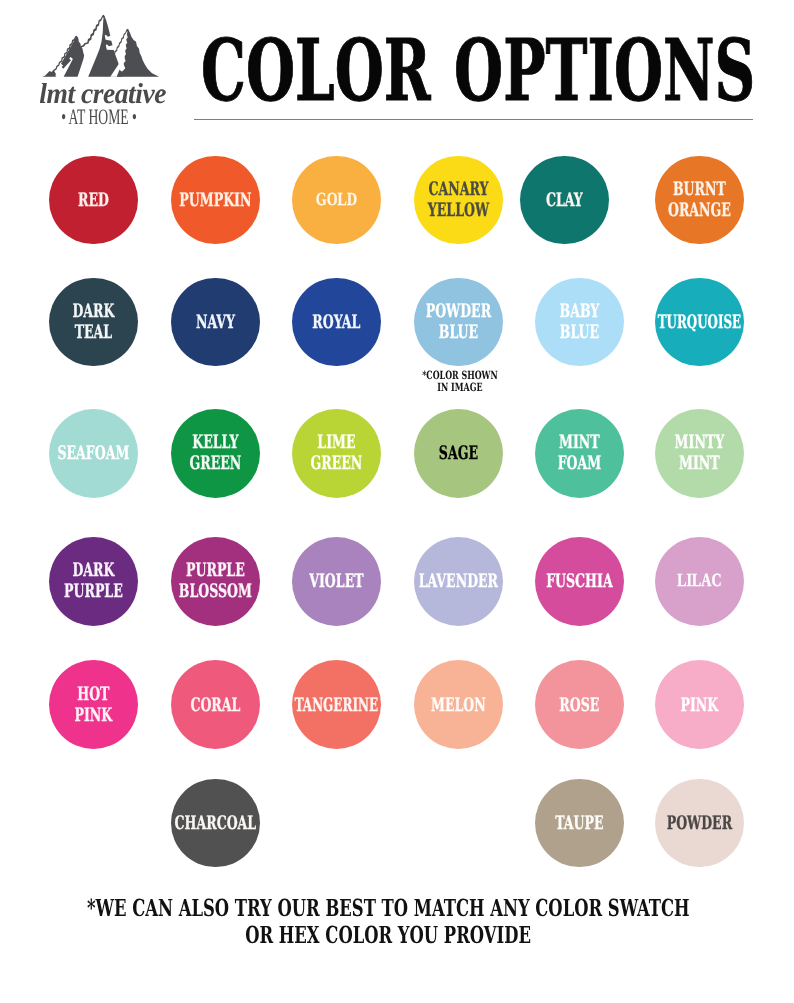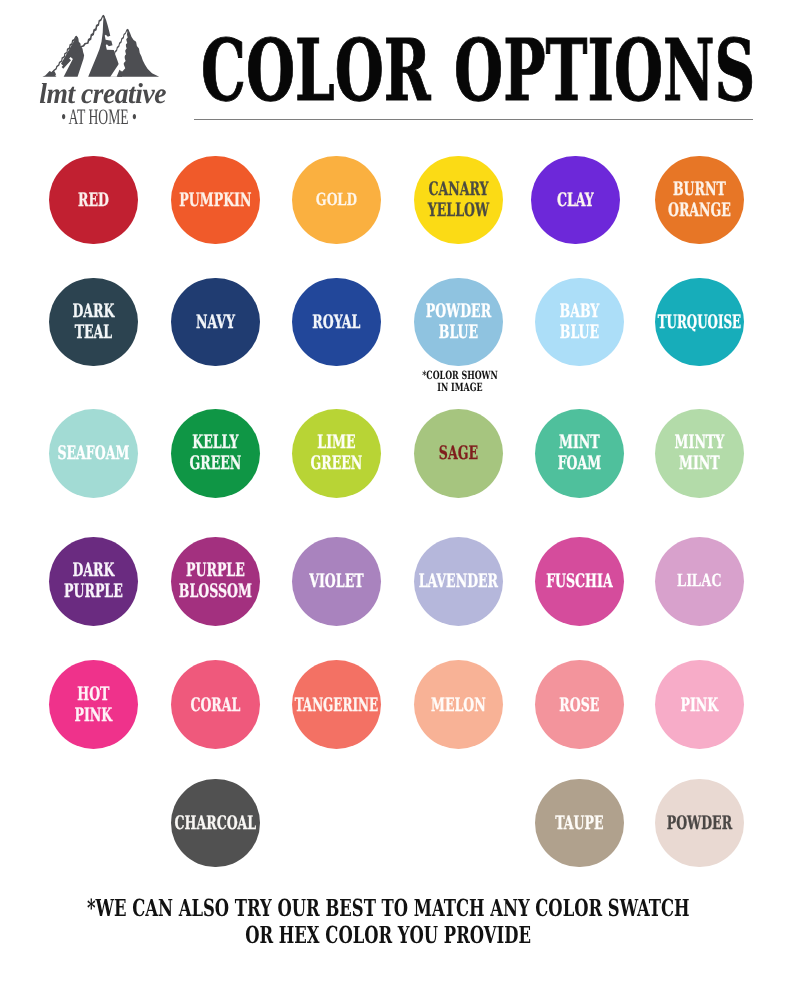--- a/index.html
+++ b/index.html
@@ -86,21 +86,21 @@
         <div class="sw-label" style="color: rgb(254, 246, 236); font-family: Liberation Serif, serif;">
           <i>GOLD</i>
         </div>
       </div>
     <div class="sw" style="left: 414.2px; top: 155.6px; width: 88.8px; height: 88.8px; background-color: rgb(251, 219, 21);">
         <div class="sw-label" style="color: rgb(75, 75, 66);">
           <i>CANARY</i>
           <i>YELLOW</i>
         </div>
       </div>
-    <div class="sw" style="left: 531px; top: 155.6px; width: 88.8px; height: 88.8px; background-color: #6d28d9;">
+    <div class="sw" style="left: 520px; top: 155.6px; width: 88.8px; height: 88.8px; background-color: #0f766e;">
         <div class="sw-label" style="color: rgb(253, 246, 238);">
           <i>CLAY</i>
         </div>
       </div>
     <div class="sw" style="left: 655.1px; top: 155.6px; width: 88.8px; height: 88.8px; background-color: rgb(231, 118, 38);">
         <div class="sw-label" style="color: rgb(253, 242, 232);">
           <i>BURNT</i>
           <i>ORANGE</i>
         </div>
       </div>
@@ -148,21 +148,21 @@
           <i>GREEN</i>
         </div>
       </div>
     <div class="sw" style="left: 292px; top: 408.8px; width: 88.8px; height: 88.8px; background-color: rgb(184, 212, 53);">
         <div class="sw-label" style="color: rgb(253, 254, 246);">
           <i>LIME</i>
           <i>GREEN</i>
         </div>
       </div>
     <div class="sw" style="left: 414.2px; top: 408.8px; width: 88.8px; height: 88.8px; background-color: rgb(166, 197, 127);">
-        <div class="sw-label" style="color: #7f1d1d;">
+        <div class="sw-label" style="color: #000000;">
           <i>SAGE</i>
         </div>
       </div>
     <div class="sw" style="left: 534.9px; top: 408.8px; width: 88.8px; height: 88.8px; background-color: rgb(79, 192, 156);">
         <div class="sw-label" style="color: rgb(251, 253, 252);">
           <i>MINT</i>
           <i>FOAM</i>
         </div>
       </div>
     <div class="sw" style="left: 655.1px; top: 408.8px; width: 88.8px; height: 88.8px; background-color: rgb(179, 219, 169);">

